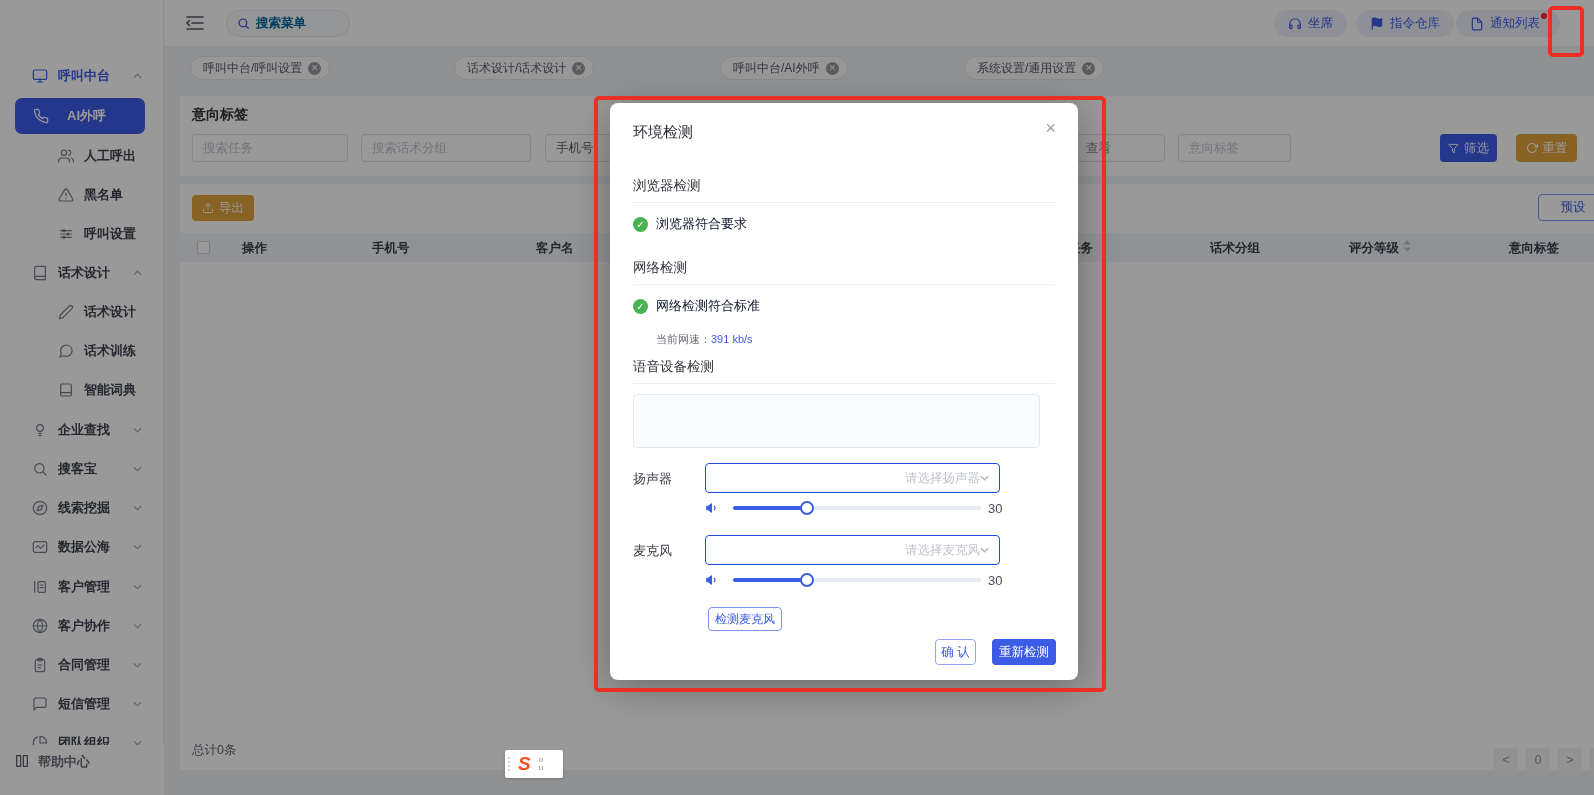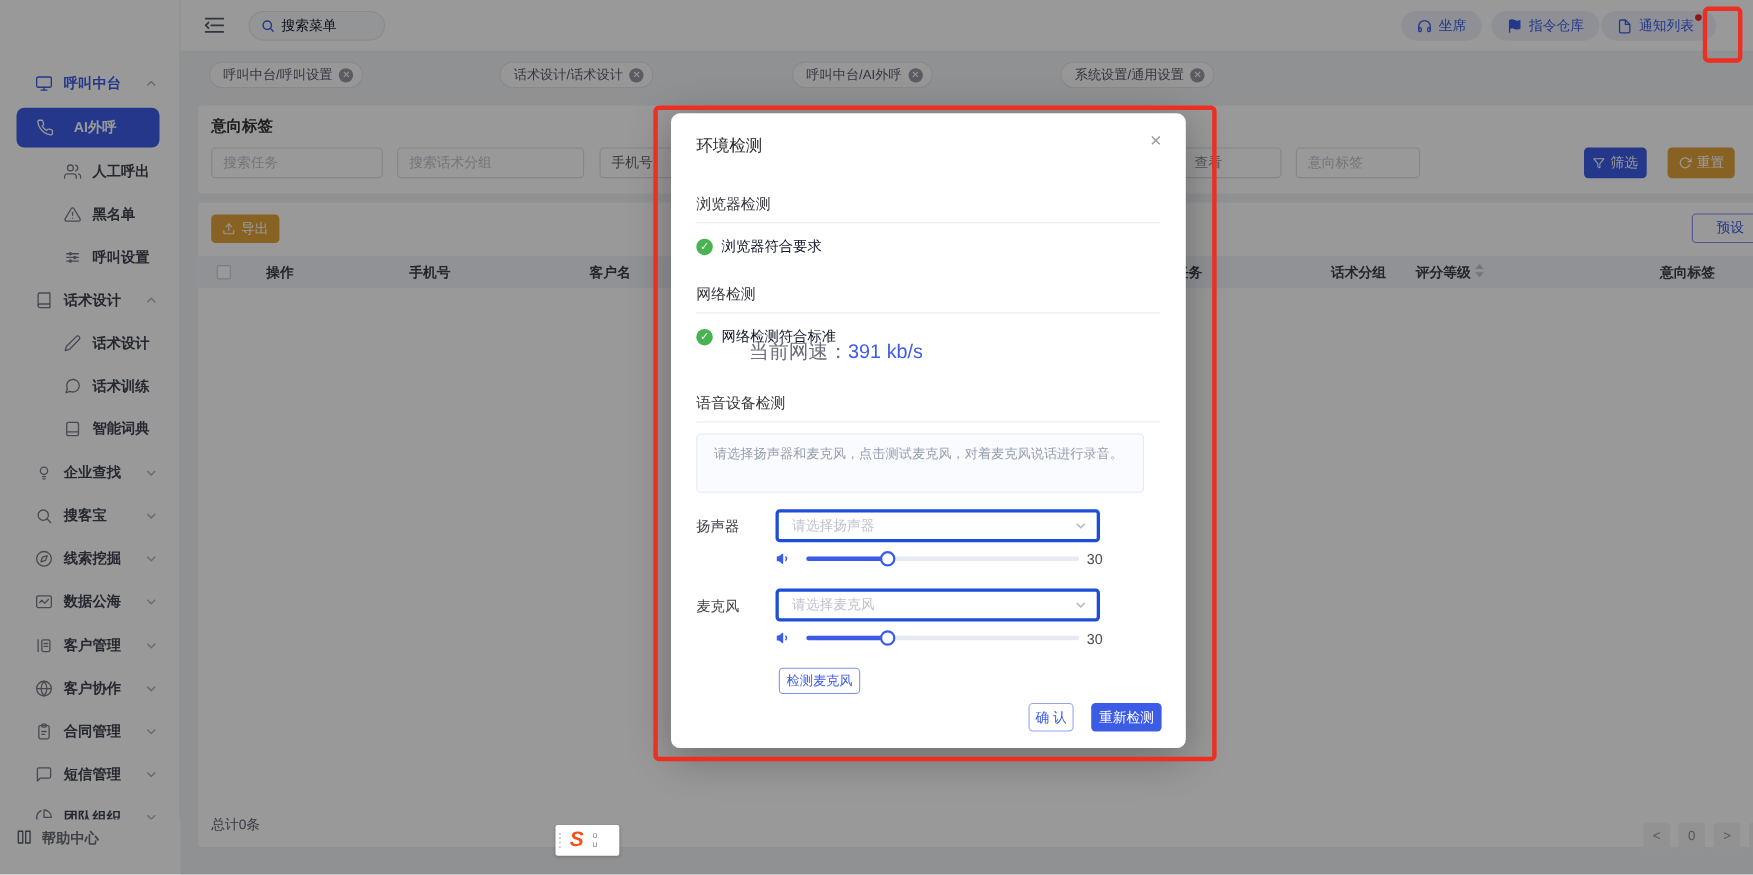--- a/index.html
+++ b/index.html
@@ -19,21 +19,21 @@
   .ic { width:16px; height:16px; stroke:#787d8b; stroke-width:1.8; fill:none; stroke-linecap:round; stroke-linejoin:round; flex:none; }
   .ic.w { stroke:#ffffff; }
   .chev-svg { width:9px; height:6px; stroke:#b2b5c0; stroke-width:1.5; fill:none; }
   #help-bar { position:absolute; left:0; bottom:0; width:164px; height:50px; background:#ffffff; display:flex; align-items:flex-start; padding:8px 0 0 14px; }
   #help-bar .lab { font-size:13px; color:#6b6f7b; margin-left:8px; }
 
   
   #topbar { position:absolute; left:164px; top:0; width:1430px; height:46px; background:#ffffff; z-index:1; }
   #collapse-btn { position:absolute; left:22px; top:15px; cursor:pointer; }
   #menu-search { position:absolute; left:62px; top:10px; width:124px; height:27px; border:1px solid #e6e8ee; background:#f7f8fa; border-radius:14px; display:flex; align-items:center; padding-left:10px; }
-  #menu-search .ph { font-size:12.5px; color:#0f172a; margin-left:6px; }
+  #menu-search .ph { font-size:12.5px; color:#0369a1; margin-left:6px;font-weight:bold; }
   .top-pill { position:absolute; top:10px; height:27px; background:#edf1fb; border-radius:14px; display:flex; align-items:center; padding:0 14px; cursor:pointer; }
   .top-pill .lab { font-size:12.5px; color:#3d5ce6; margin-left:6px; white-space:nowrap; }
   .red-dot { position:absolute; top:-2px; right:-3px; width:6px; height:6px; border-radius:50%; background:#f5222d; }
 
   
   #tabs { position:absolute; left:164px; top:46px; width:1430px; height:44px; }
   .chip { position:absolute; top:10px; height:24px; background:#fcfcfd; border:1px solid #e3e4e9; border-radius:12px; display:flex; align-items:center; padding:0 8px 0 12px; cursor:pointer; }
   .chip .lab { font-size:12px; color:#55596a; white-space:nowrap; }
   .chip .x { width:13px; height:13px; border-radius:50%; background:#9б9ba3; background:#979aa3; color:#fff; font-size:9px; line-height:13px; text-align:center; margin-left:6px; cursor:pointer; }
 
@@ -63,26 +63,26 @@
   
   #overlay { position:absolute; inset:0; background:rgba(0,0,0,0.40); z-index:10; }
   #modal { position:absolute; left:610px; top:103px; width:468px; height:577px; background:#ffffff; border-radius:8px; box-shadow:0 8px 40px rgba(0,0,0,.3); z-index:20; }
   #modal-title { position:absolute; left:23px; top:20px; font-size:15px; color:#2b2b33; }
   #modal-close { position:absolute; right:22px; top:16px; font-size:18px; color:#9a9aa2; cursor:pointer; line-height:1; }
   .m-section { position:absolute; left:23px; font-size:13.5px; color:#33343c; }
   .m-divider { position:absolute; left:23px; width:422px; height:1px; background:#ececef; }
   .m-check-row { position:absolute; left:23px; display:flex; align-items:center; }
   .m-check-row .txt { font-size:13px; color:#0f172a; margin-left:8px; }
   .ok-ic { width:15px; height:15px; border-radius:50%; background:#49b352; color:#fff; font-size:10px; line-height:15px; text-align:center; flex:none; }
-  #speed-row { position:absolute; left:46px; top:204px; font-size:18px; color:#6b6e78;margin-left:25px; }
+  #speed-row { position:absolute; left:46px; top:229px; font-size:11px; color:#6b6e78; }
   #speed-row .val { color:#3d5ce6; }
   #tip-box { position:absolute; left:23px; top:291px; width:407px; height:54px; background:#fafbfe; border:1px solid #e4e9f3; border-radius:4px; padding:8px 15px; }
   #tip-box .tip { font-size:12px; color:#969ead; line-height:19px; white-space:nowrap; }
   .dev-label { position:absolute; left:23px; font-size:13px; color:#41424a; }
-  .dev-select { position:absolute; left:95px; width:295px; height:30px; border:3px solid #1d4ed8; border-radius:4px; display:flex; align-items:center; justify-content:space-between; padding:0 10px 0 12px; cursor:pointer; background:#fff; }
+  .dev-select { position:absolute; left:95px; width:295px; height:30px; border:1px solid #1d4ed8; border-radius:4px; display:flex; align-items:center; justify-content:flex-end; padding:0 10px 0 12px; cursor:pointer; background:#fff; }
   .dev-select .ph { font-size:12.5px; color:#bfc3cc; }
   .slider-row { position:absolute; left:95px; width:295px; height:16px; display:flex; align-items:center; }
   .slider-track { position:relative; margin-left:14px; width:248px; height:4px; background:#e7eaf0; border-radius:2px; cursor:pointer; }
   .slider-fill { position:absolute; left:0; top:0; height:4px; width:30%; background:#3d5ce6; border-radius:2px; }
   .slider-handle { position:absolute; left:calc(30% - 7px); top:-5px; width:14px; height:14px; background:#fff; border:2px solid #3d5ce6; border-radius:50%; cursor:grab; }
   .slider-val { position:absolute; left:378px; font-size:13px; color:#494b55; }
   #test-mic-btn { position:absolute; left:98px; top:504px; width:74px; height:24px; border:1px solid #7e93ee; color:#3d5ce6; background:#fff; font-size:12px; }
   #confirm-btn { position:absolute; left:325px; top:536px; width:41px; height:26px; border:1px solid #93a5f2; color:#3d5ce6; background:#fff; }
   #recheck-btn { position:absolute; left:382px; top:536px; width:64px; height:26px; background:#3d5ce6; color:#fff; }
 
@@ -386,21 +386,21 @@
       <span>预设</span>
     </div>
 
     <div id="thead">
       <span id="thead-check"></span>
       <span class="th" style="left:62px">操作</span>
       <span class="th" style="left:192px">手机号</span>
       <span class="th" style="left:356px">客户名</span>
       <span class="th" style="left:888px">任务</span>
       <span class="th" style="left:1030px">话术分组</span>
-      <span class="th" style="left:1107px"><span>评分等级</span><svg class="sort-ic" width="8" height="12" viewBox="0 0 8 12" style="fill:#c0c4cc">
+      <span class="th" style="left:1169px"><span>评分等级</span><svg class="sort-ic" width="8" height="12" viewBox="0 0 8 12" style="fill:#c0c4cc">
             <polygon points="4,0 8,4.5 0,4.5"></polygon>
             <polygon points="4,12 8,7.5 0,7.5"></polygon>
           </svg></span>
       <span class="th" style="left:1329px">意向标签</span>
     </div>
 
     <span id="total-label">总计0条</span>
     <span class="pg-box" style="left:1314px">&lt;</span>
     <span class="pg-box" style="left:1346px">0</span>
     <span class="pg-box" style="left:1378px">&gt;</span>
@@ -440,21 +440,20 @@
       <span class="ok-ic">✓</span>
       <span class="txt">网络检测符合标准</span>
     </div>
     <div id="speed-row">
       <span>当前网速：</span><span class="val">391 kb/s</span>
     </div>
 
     <div class="m-section" style="top:255px">语音设备检测</div>
     <div class="m-divider" style="top:280px"></div>
     <div id="tip-box">
-      <div class="tip">请选择扬声器和麦克风，点击测试麦克风，对着麦克风说话进行录音。</div>
     </div>
 
     <div class="dev-label" style="top:367px">扬声器</div>
     <div class="dev-select" style="top:360px">
       <span class="ph">请选择扬声器</span>
       <svg class="chev-svg" viewBox="0 0 10 6">
           <polyline points="1,1 5,5 9,1"></polyline>
         </svg>
     </div>
     <div class="slider-row" style="top:397px">

